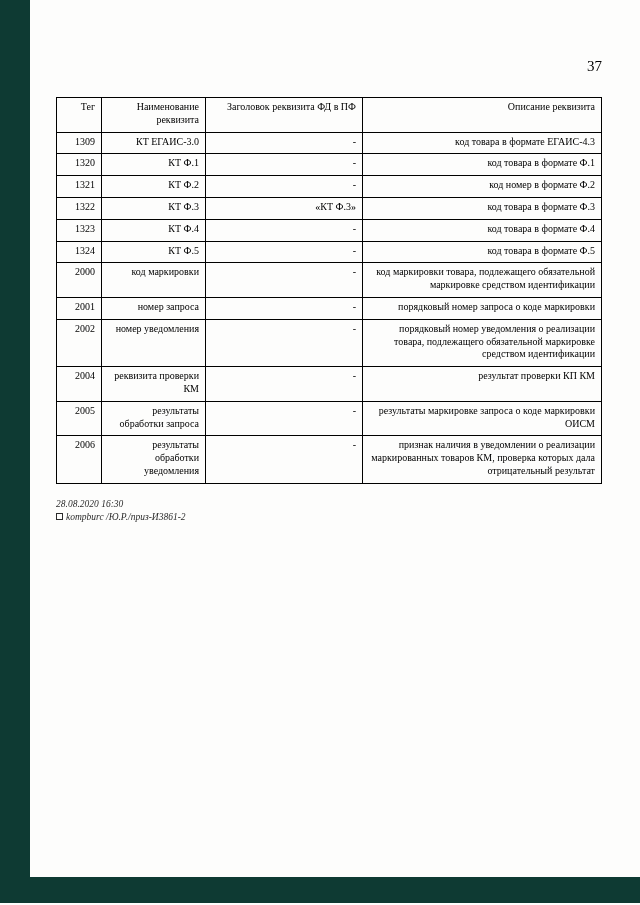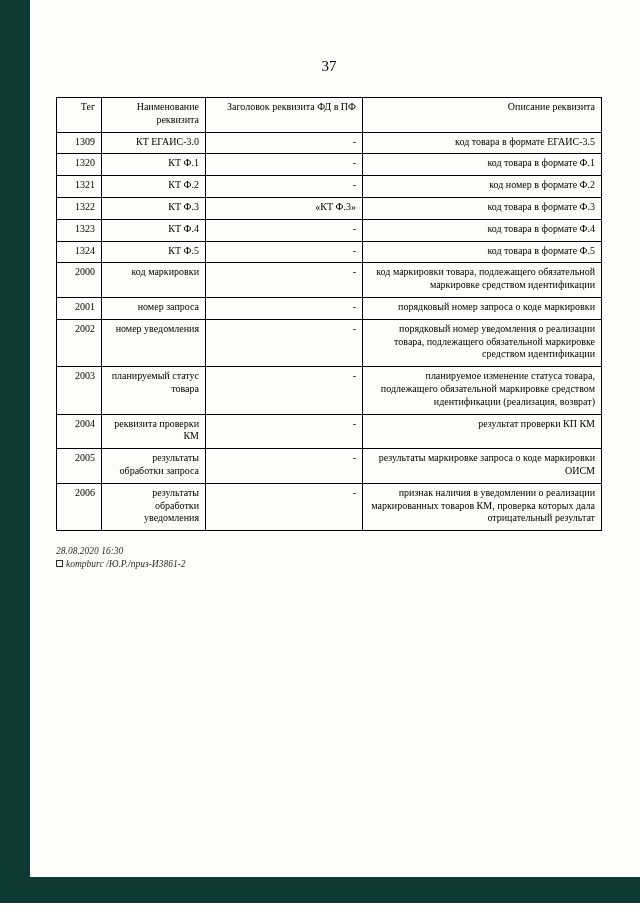--- a/index.html
+++ b/index.html
@@ -26,21 +26,21 @@
     width: 640px; height: 26px;
     background: var(--stripe);
   }
   .content {
     position: absolute;
     left: 56px;
     top: 58px;
     width: 546px;
   }
   .page-number {
-    text-align: center;
+    text-align: right;
     font-size: 15px;
     margin-bottom: 22px;
   }
   table.requisites {
     border-collapse: collapse;
     width: 100%;
     table-layout: fixed;
   }
   table.requisites th,
   table.requisites td {
@@ -95,21 +95,21 @@
             <th>Наименование реквизита</th>
             <th>Заголовок реквизита ФД в ПФ</th>
             <th>Описание реквизита</th>
           </tr>
       </thead>
       <tbody id="table-body">
           <tr>
             <td>1309</td>
             <td>КТ ЕГАИС-3.0</td>
             <td>-</td>
-            <td>код товара в формате ЕГАИС-3.5</td>
+            <td>код товара в формате ЕГАИС-4.3</td>
           </tr>
           <tr>
             <td>1320</td>
             <td>КТ Ф.1</td>
             <td>-</td>
             <td>код товара в формате Ф.1</td>
           </tr>
           <tr>
             <td>1321</td>
             <td>КТ Ф.2</td>
@@ -146,26 +146,20 @@
             <td>-</td>
             <td>порядковый номер запроса о коде маркировки</td>
           </tr>
           <tr>
             <td>2002</td>
             <td>номер уведомления</td>
             <td>-</td>
             <td>порядковый номер уведомления о реализации товара, подлежащего обязательной маркировке средством идентификации</td>
           </tr>
           <tr>
-            <td>2003</td>
-            <td>планируемый статус товара</td>
-            <td>-</td>
-            <td>планируемое изменение статуса товара, подлежащего обязательной маркировке средством идентификации (реализация, возврат)</td>
-          </tr>
-          <tr>
             <td>2004</td>
             <td>реквизита проверки КМ</td>
             <td>-</td>
             <td>результат проверки КП КМ</td>
           </tr>
           <tr>
             <td>2005</td>
             <td>результаты обработки запроса</td>
             <td>-</td>
             <td>результаты маркировке запроса о коде маркировки ОИСМ</td>

